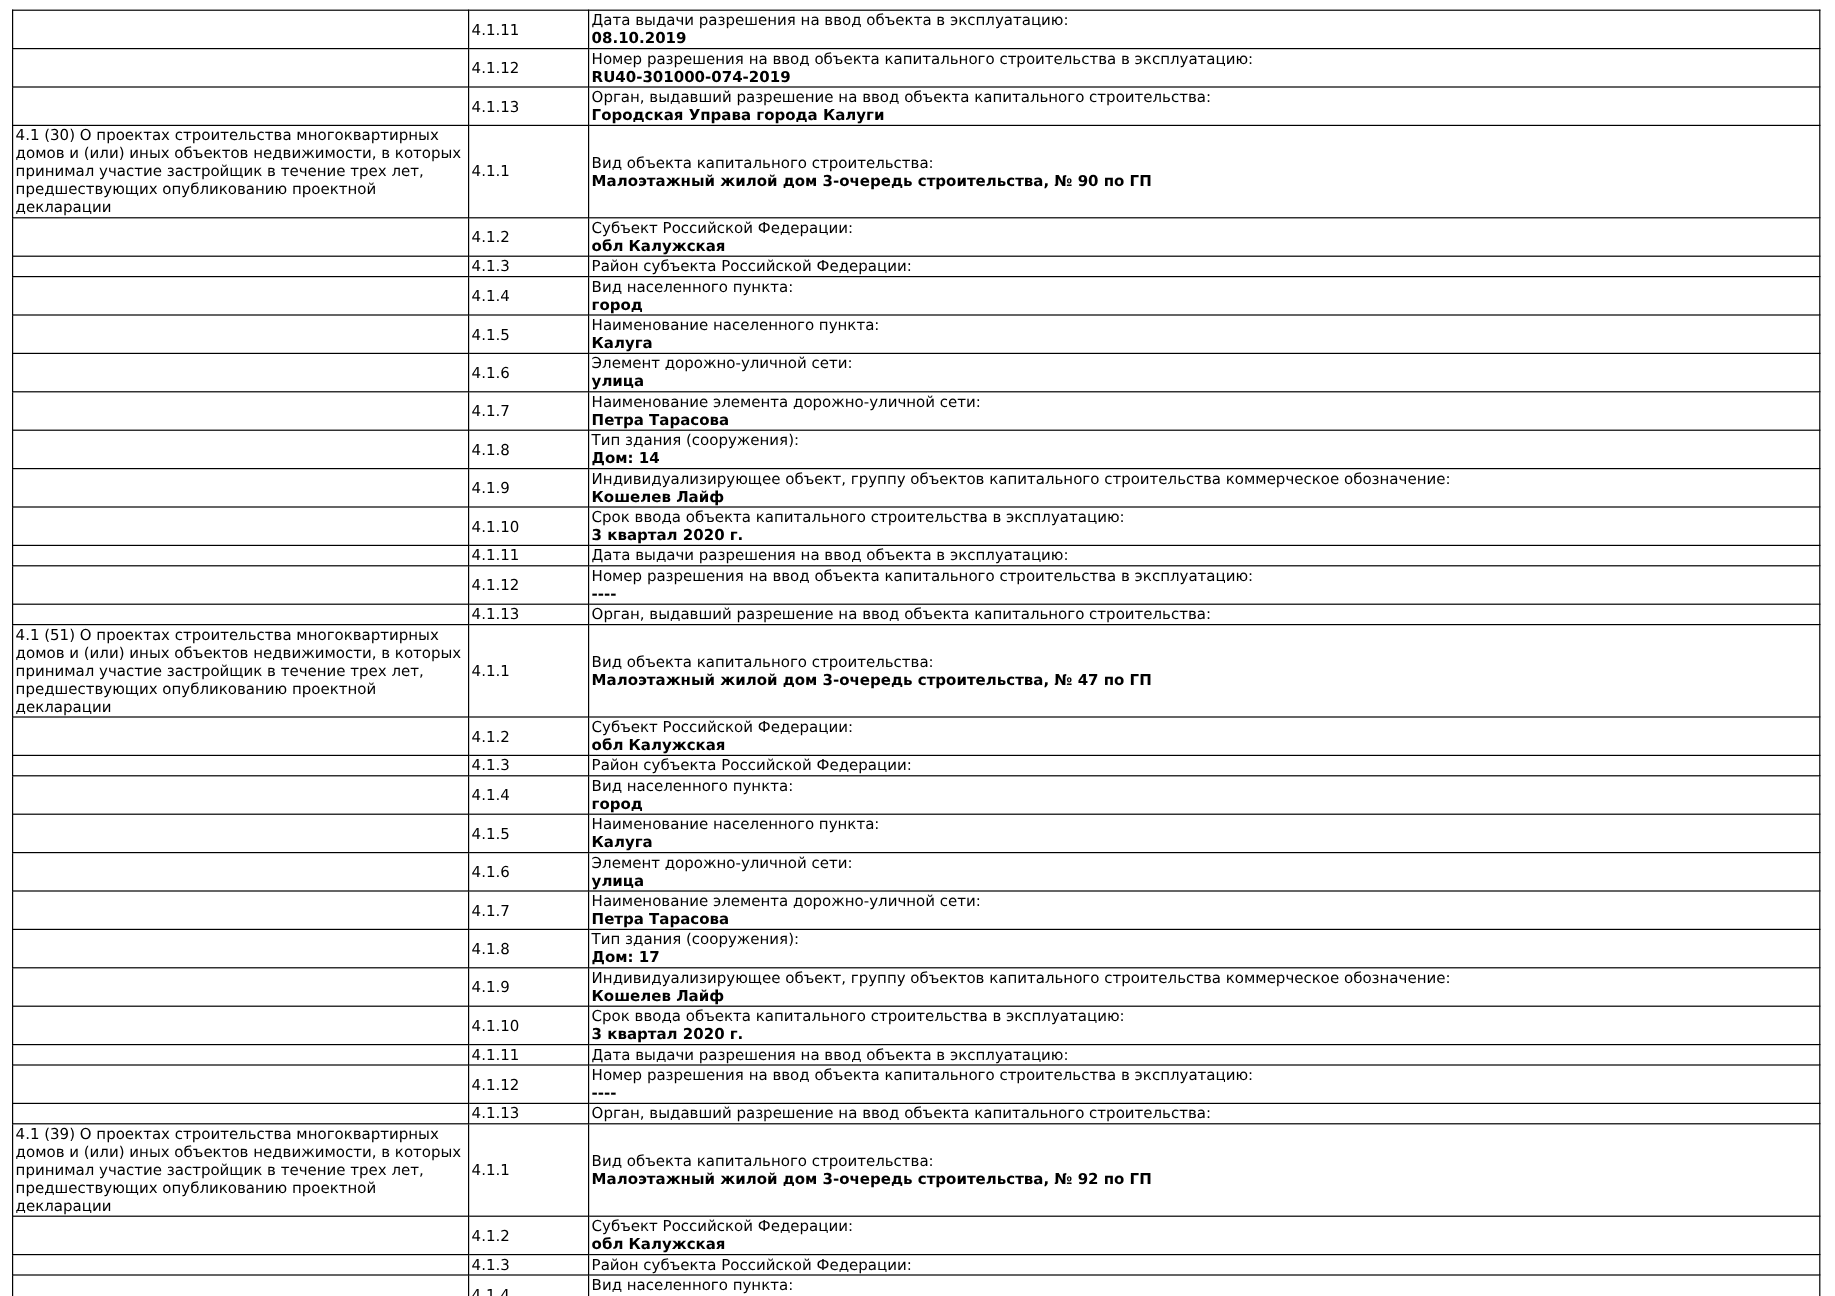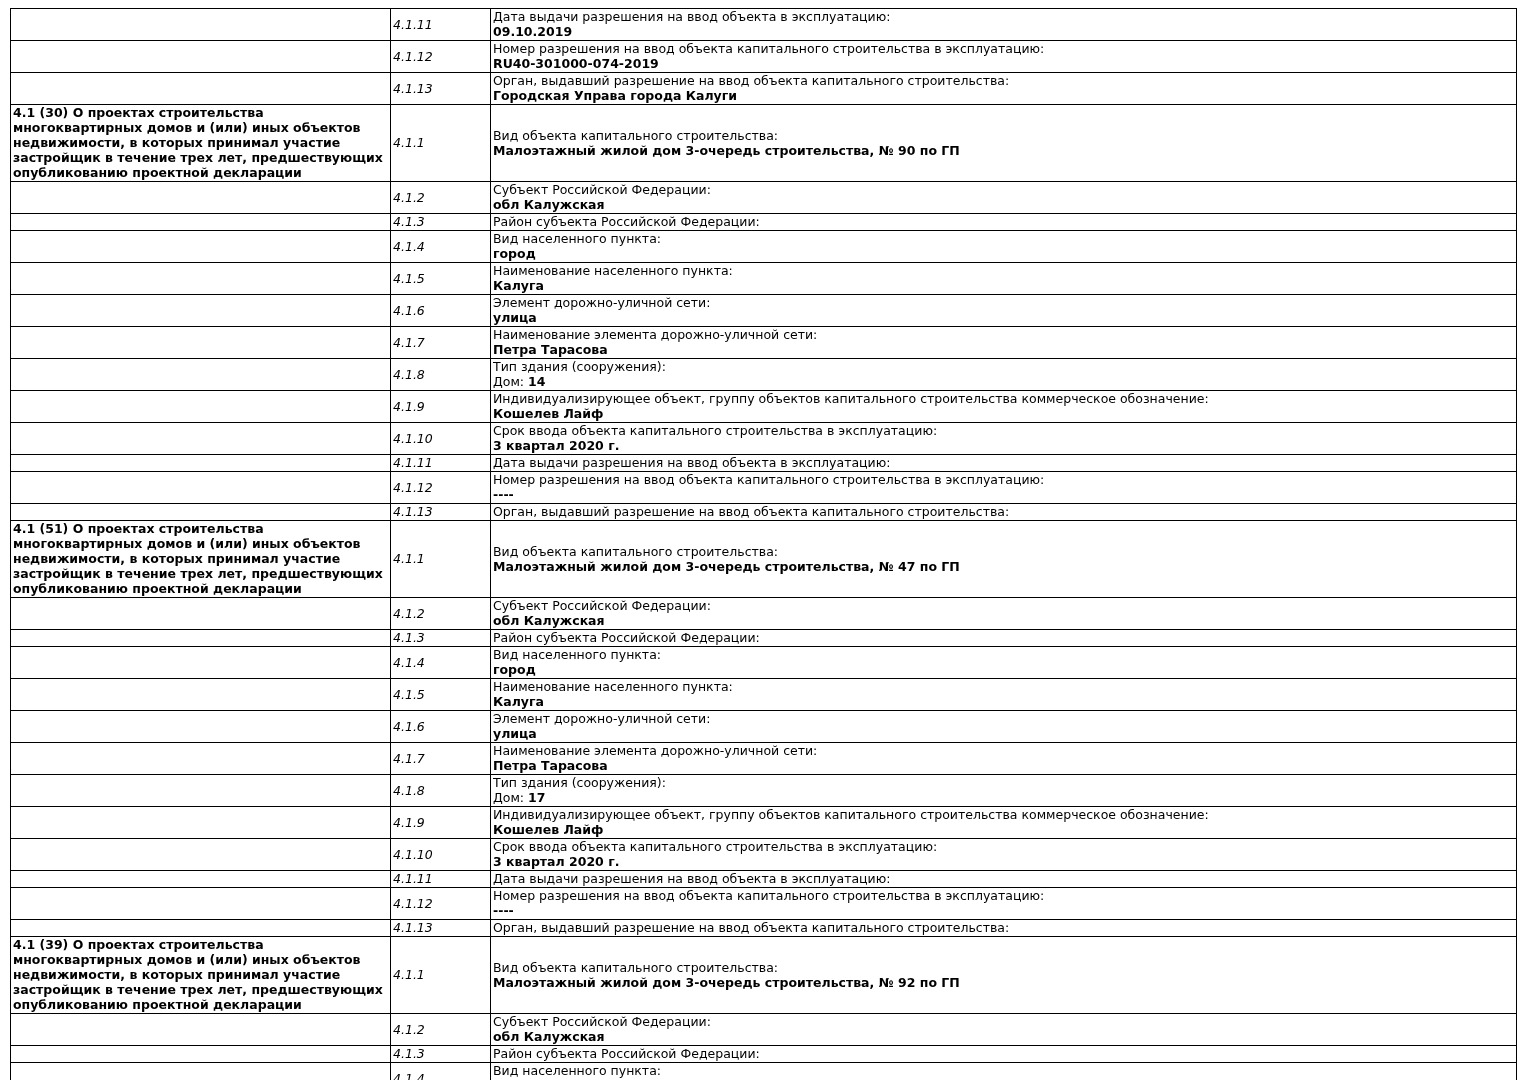--- a/index.html
+++ b/index.html
@@ -27,34 +27,32 @@
   table.decl td {
     border: 1px solid #000000;
     padding: 0 3px 1px 2px;
     vertical-align: middle;
     overflow: hidden;
     word-wrap: break-word;
   }
   td.section-cell {
     vertical-align: top;
     padding-top: 1px;
-    font-weight: bold;
   }
   td.code-cell {
     padding-left: 3px;
-    font-style: italic;
   }
   td.field-cell {
     padding-top: 1px;
   }
   .field-value-line {
     font-weight: bold;
   }
   .value-prefix {
-    font-weight: normal;
+    font-weight: bold;
   }
   col.c-section { width: 380px; }
   col.c-code    { width: 100px; }
   col.c-field   { width: auto;  }
 </style>
 </head>
 <body>
 
 <div class="page">
   <table class="decl">
@@ -69,21 +67,21 @@
       <span></span>
     </td>
     <td class="code-cell">
       <span>4.1.11</span>
     </td>
     <td class="field-cell">
       <div class="field-label-line">
         <span>Дата выдачи разрешения на ввод объекта в эксплуатацию:</span>
       </div>
       <div class="field-value-line">
-        <span class="value-prefix"></span><span class="value-text">09.10.2019</span>
+        <span class="value-prefix"></span><span class="value-text">08.10.2019</span>
       </div>
     </td>
   </tr>
         <tr>
     <td class="section-cell">
       <span></span>
     </td>
     <td class="code-cell">
       <span>4.1.12</span>
     </td>

